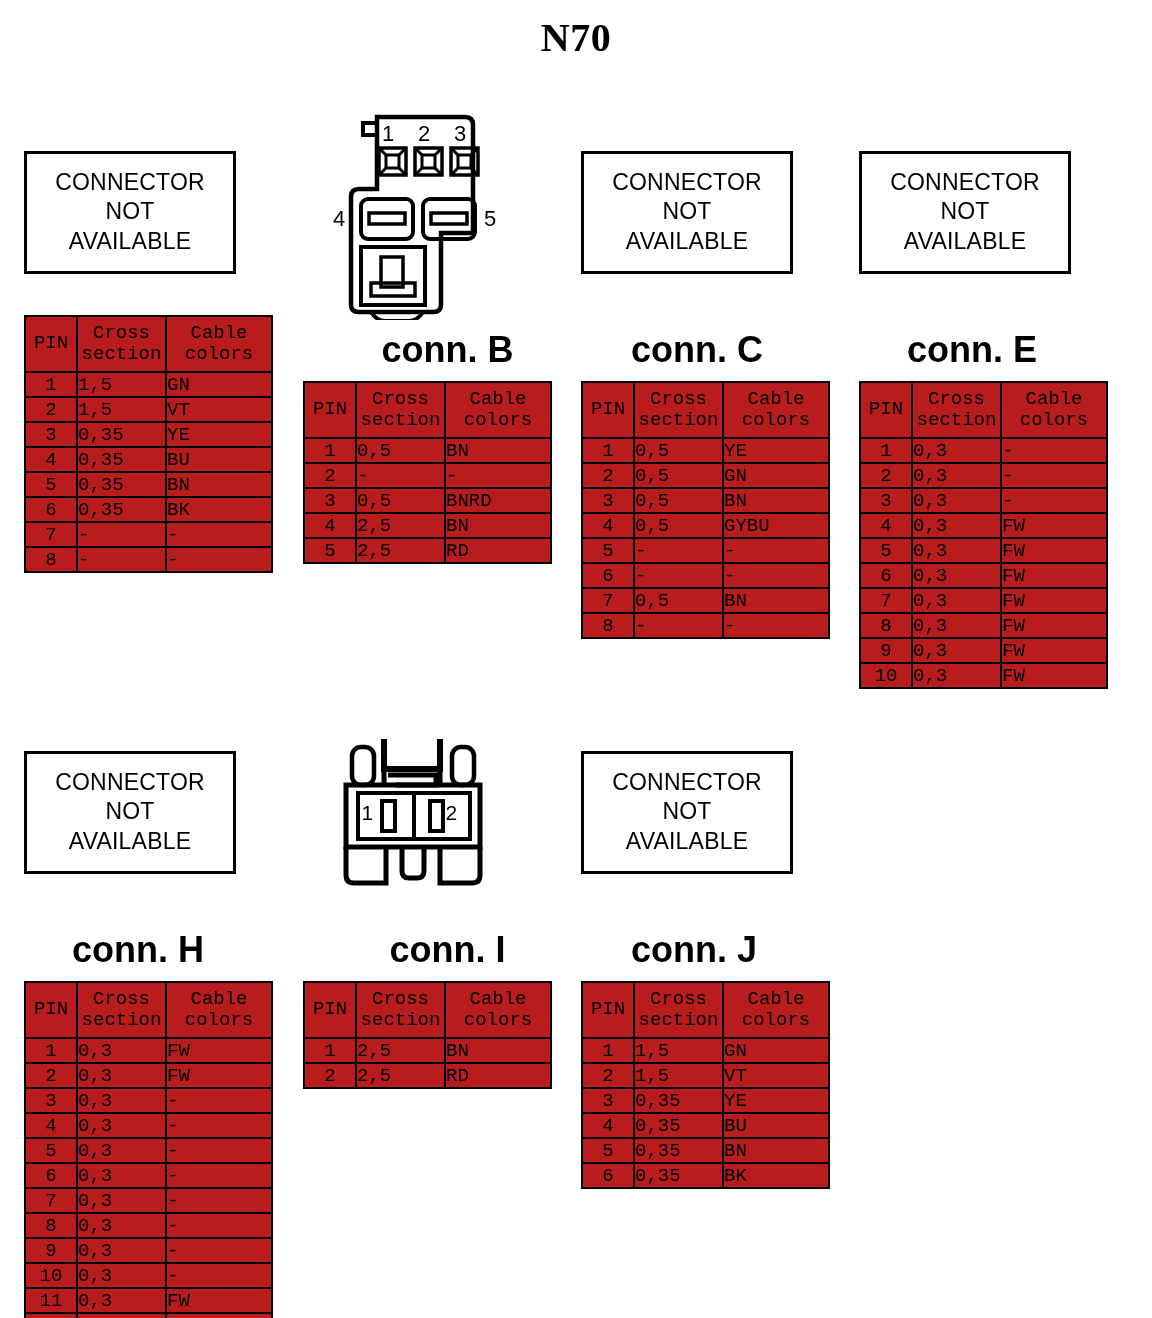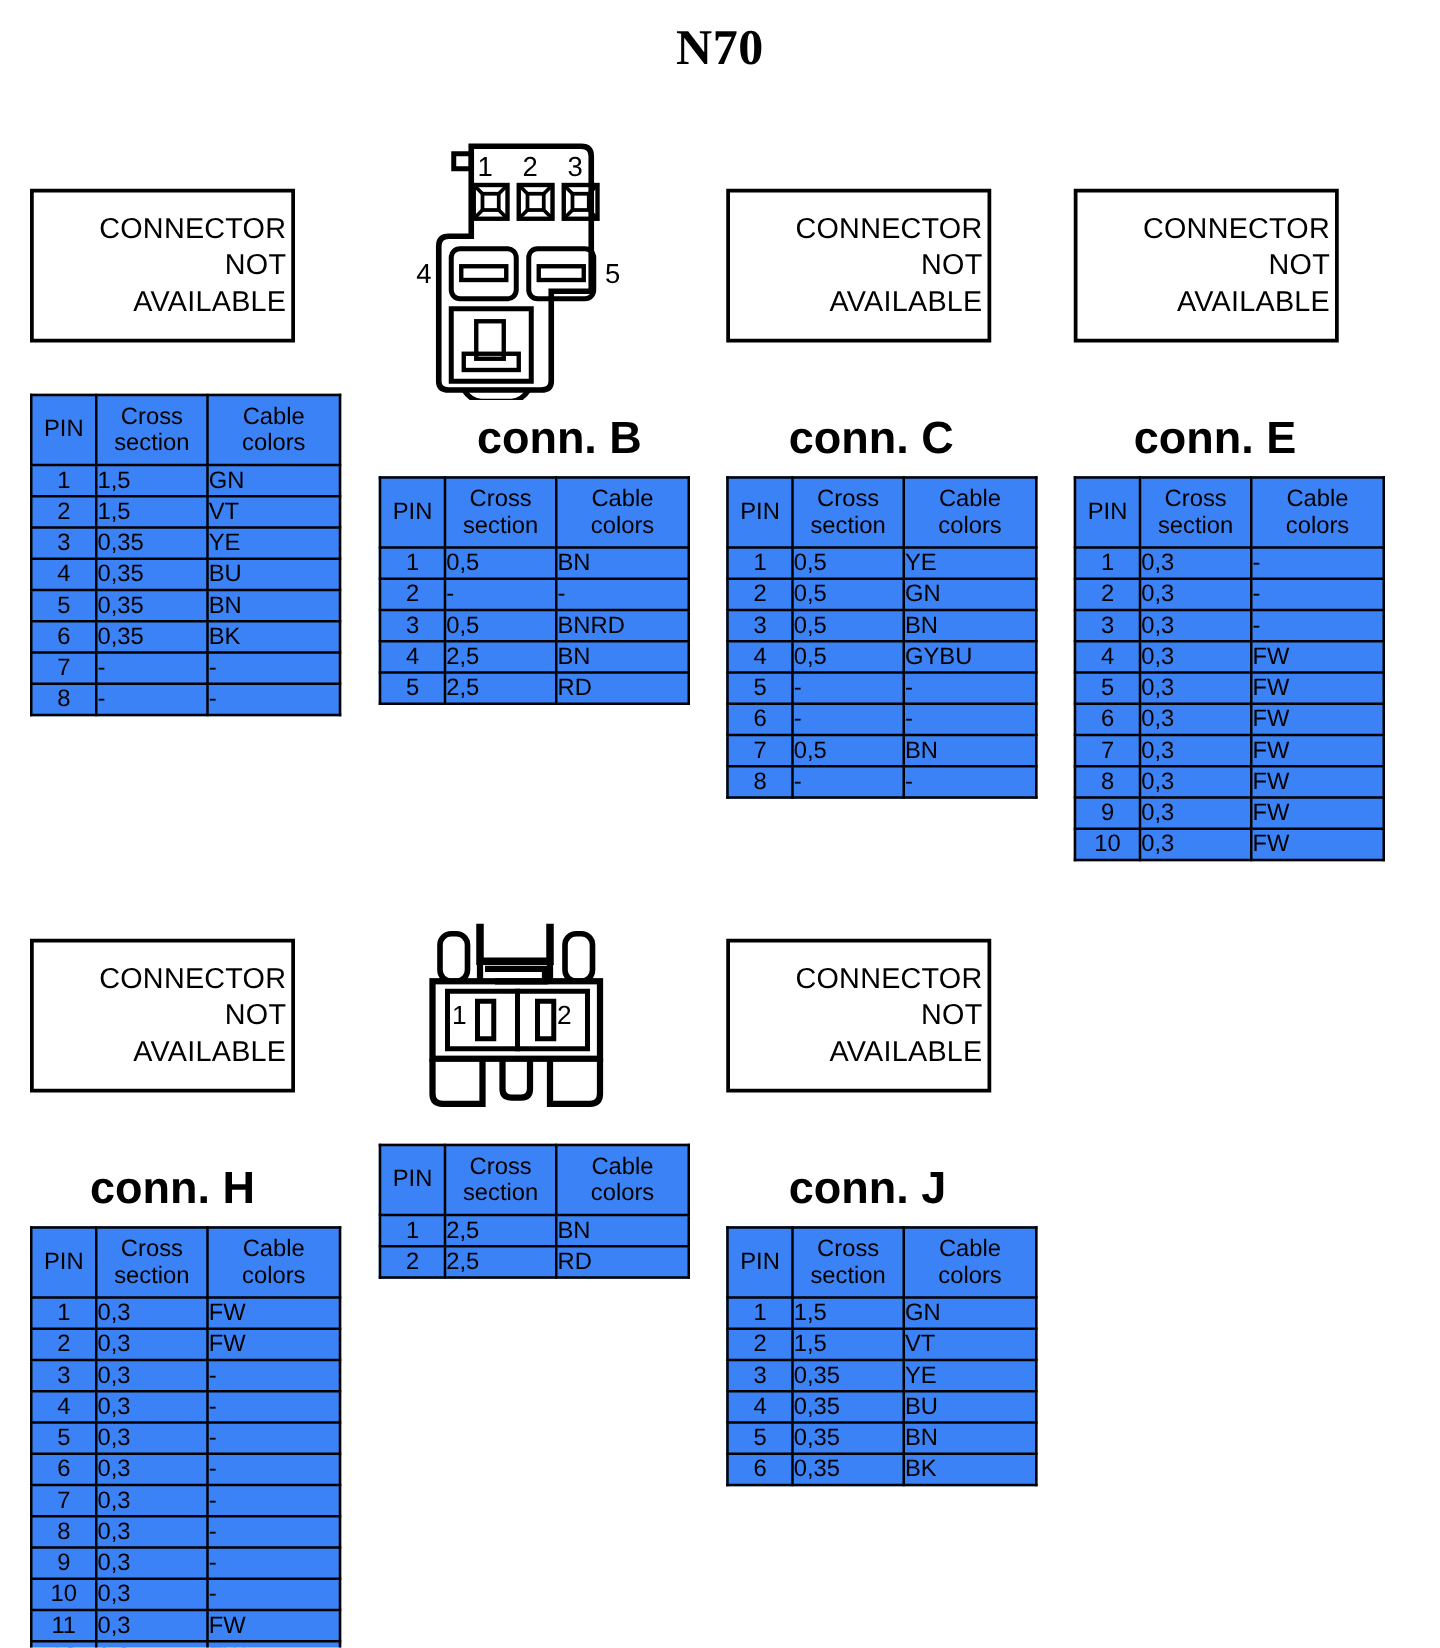--- a/index.html
+++ b/index.html
@@ -35,21 +35,21 @@
   .col-d { left: 859px; }
 
   .row-1 { top: 110px; }
   .row-2 { top: 710px; }
 
   
   .na-box {
     width: 212px;
     border: 3px solid #000;
     padding: 14px 4px 15px 4px;
-    text-align: right;
+    text-align: center;
     font-size: 23px;
     line-height: 1.28;
     font-weight: normal;
     letter-spacing: 0.2px;
     background: #fff;
   }
   .na-box .na-line { display: block; white-space: nowrap; }
 
   
   .conn-visual {
@@ -71,23 +71,24 @@
     white-space: nowrap;
   }
   .conn-label.indent-a { padding-left: 48px; }
   .conn-label.indent-b { padding-left: 40px; text-align: center; }
   .conn-label.indent-c { padding-left: 50px; }
   .conn-label.indent-d { padding-left: 48px; }
 
   
   table.pin-table {
     border-collapse: collapse;
-    background: #3b82f6;
+    background: #b91c1c;
     font-size: 19px;
     table-layout: fixed;
+    font-family: Liberation Mono, monospace;
   }
   table.pin-table.w3 { width: 247px; }
   table.pin-table th, table.pin-table td {
     border: 2px solid #000;
     padding: 0;
     height: 25px;
     font-weight: normal;
     vertical-align: middle;
   }
   table.pin-table thead th {
@@ -560,20 +561,21 @@
 
             <path d="M10 112 L10 140 Q10 148 18 148 L50 148 L50 112" stroke-width="5"></path>
             <path d="M144 112 L144 140 Q144 148 136 148 L104 148 L104 112" stroke-width="5"></path>
             <path d="M66 112 L66 136 Q66 143 73 143 L81 143 Q88 143 88 136 L88 112" stroke-width="5"></path>
           </g>
         </svg>
         <span class="pinnum" style="left:26px; top:67px; font-size:21px;">1</span>
         <span class="pinnum" style="left:110px; top:67px; font-size:21px;">2</span>
       </div>
     </div>
+    <div class="conn-label indent-b">conn. I</div>
     <table class="pin-table w3">
       <colgroup>
           <col class="c-pin">
           <col class="c-cs">
           <col class="c-cc">
         </colgroup>
       <thead>
         <tr>
           <th>PIN</th>
           <th class="hdr-two-line">

